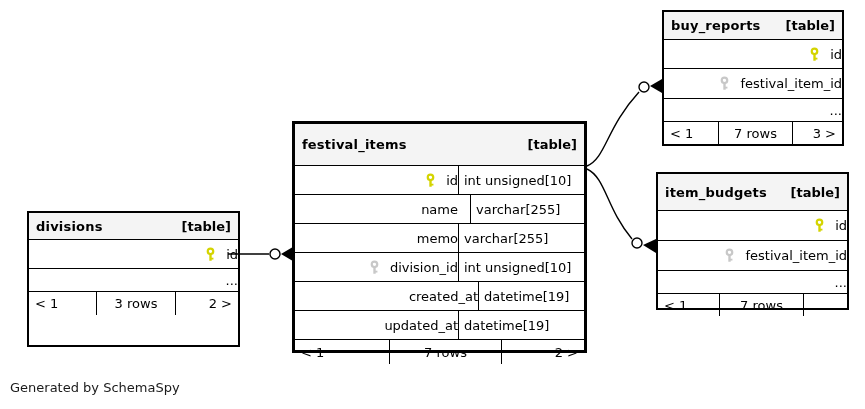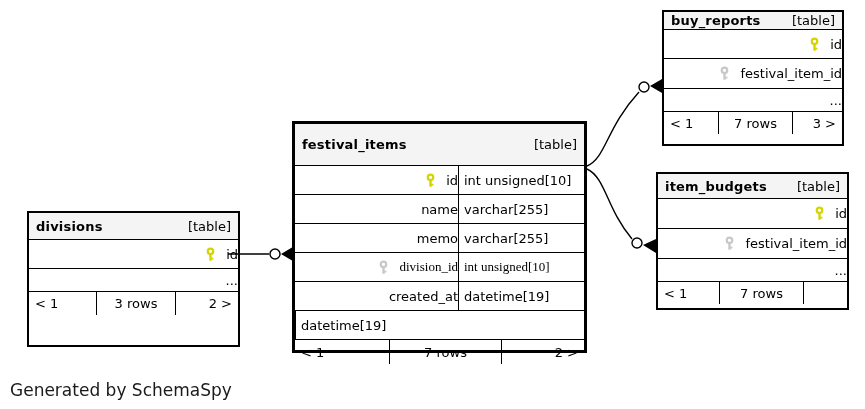--- a/index.html
+++ b/index.html
@@ -41,21 +41,21 @@
   .thead {
     display: flex;
     justify-content: space-between;
     align-items: center;
     background: var(--header-bg);
     border-bottom: 1.5px solid var(--line);
     box-sizing: border-box;
     padding: 0 7px;
   }
   .tname { font-weight: bold; letter-spacing: 0.2px; }
-  .tbadge { font-weight: normal; }
+  .tbadge { font-weight: bold; }
 
   .trow {
     display: flex;
     align-items: stretch;
     border-bottom: 1px solid var(--line);
     box-sizing: border-box;
     background: var(--row-bg);
   }
   .namecell {
     display: flex;
@@ -91,21 +91,21 @@
   }
   .fcell + .fcell { border-left: 1px solid var(--line); }
   .fcell.mid { justify-content: center; }
   .fcell.right { justify-content: flex-end; }
   .fcell.last { flex: 1 1 auto; }
 
   .gennote {
     position: absolute;
     left: 10px;
     top: 380px;
-    font-size: 17px;
+    font-size: 13px;
     color: #1a1a1a;
     z-index: 1;
   }
 </style>
 </head>
 <body>
 
 <div class="canvas">
 
   <svg class="connectors" width="865" height="409">
@@ -166,66 +166,70 @@
             <svg viewBox="0 0 12 16" width="11" height="15">
               <circle cx="6" cy="4.5" r="3" fill="none" stroke="currentColor" stroke-width="2.4"></circle>
               <line x1="6" y1="7.5" x2="6" y2="14.8" stroke="currentColor" stroke-width="2.6"></line>
               <line x1="6" y1="12.5" x2="9.2" y2="12.5" stroke="currentColor" stroke-width="2"></line>
             </svg>
           </span>
           <span>id</span>
         </span>
       <span class="typecell" style="flex:1;">int unsigned[10]</span>
     </div>
-    <div class="trow" style="height:29px;">
+    <div class="trow" style="height:29px;gap:12px;">
       <span class="namecell" style="width:163px; flex:0 0 163px;">
           <span class="keyspacer"></span>
           <span>name</span>
         </span>
       <span class="typecell" style="flex:1;">varchar[255]</span>
     </div>
     <div class="trow" style="height:29px;">
       <span class="namecell" style="width:163px; flex:0 0 163px;">
           <span class="keyspacer"></span>
           <span>memo</span>
         </span>
       <span class="typecell" style="flex:1;">varchar[255]</span>
     </div>
-    <div class="trow" style="height:29px;font-family:Liberation Serif, serif;">
+    <div class="trow" style="height:29px;">
       <span class="namecell" style="width:163px; flex:0 0 163px;">
           <span class="keyicon fk">
             <svg viewBox="0 0 12 16" width="11" height="15">
               <circle cx="6" cy="4.5" r="3" fill="none" stroke="currentColor" stroke-width="2.4"></circle>
               <line x1="6" y1="7.5" x2="6" y2="14.8" stroke="currentColor" stroke-width="2.6"></line>
               <line x1="6" y1="12.5" x2="9.2" y2="12.5" stroke="currentColor" stroke-width="2"></line>
             </svg>
           </span>
           <span>division_id</span>
         </span>
       <span class="typecell" style="flex:1;">int unsigned[10]</span>
     </div>
     <div class="trow" style="height:29px;">
-      <span class="namecell" style="width:163px; flex:0 0 163px;">
+      <span class="namecell" style="width:163px; flex:0 0 163px;margin-left:20px;">
           <span class="keyspacer"></span>
           <span>created_at</span>
         </span>
       <span class="typecell" style="flex:1;">datetime[19]</span>
     </div>
     <div class="trow" style="height:29px;">
+      <span class="namecell" style="width:163px; flex:0 0 163px;">
+          <span class="keyspacer"></span>
+          <span>updated_at</span>
+        </span>
       <span class="typecell" style="flex:1;">datetime[19]</span>
     </div>
     <div class="tfoot" style="height:24px;">
       <span class="fcell" style="width:94px;">&lt; 1</span>
       <span class="fcell mid" style="width:112px;">7 rows</span>
       <span class="fcell right last">2 &gt;</span>
     </div>
   </div>
 
   <div class="dbtable" style="left:662px; top:10px; width:182px; height:136px;">
-    <div class="thead" style="height:18px;">
+    <div class="thead" style="height:28px;">
       <span class="tname">buy_reports</span>
       <span class="tbadge">[table]</span>
     </div>
     <div class="trow" style="height:29px;">
       <span class="namecell">
           <span class="keyicon pk">
             <svg viewBox="0 0 12 16" width="11" height="15">
               <circle cx="6" cy="4.5" r="3" fill="none" stroke="currentColor" stroke-width="2.4"></circle>
               <line x1="6" y1="7.5" x2="6" y2="14.8" stroke="currentColor" stroke-width="2.6"></line>
               <line x1="6" y1="12.5" x2="9.2" y2="12.5" stroke="currentColor" stroke-width="2"></line>
@@ -252,21 +256,21 @@
         </span>
     </div>
     <div class="tfoot" style="height:22px;">
       <span class="fcell" style="width:54px;">&lt; 1</span>
       <span class="fcell mid" style="width:74px;">7 rows</span>
       <span class="fcell right last">3 &gt;</span>
     </div>
   </div>
 
   <div class="dbtable" style="left:656px; top:172px; width:193px; height:138px;">
-    <div class="thead" style="height:25px;">
+    <div class="thead" style="height:37px;">
       <span class="tname">item_budgets</span>
       <span class="tbadge">[table]</span>
     </div>
     <div class="trow" style="height:30px;">
       <span class="namecell" style="padding-left:10px;">
           <span class="keyicon pk">
             <svg viewBox="0 0 12 16" width="11" height="15">
               <circle cx="6" cy="4.5" r="3" fill="none" stroke="currentColor" stroke-width="2.4"></circle>
               <line x1="6" y1="7.5" x2="6" y2="14.8" stroke="currentColor" stroke-width="2.6"></line>
               <line x1="6" y1="12.5" x2="9.2" y2="12.5" stroke="currentColor" stroke-width="2"></line>

